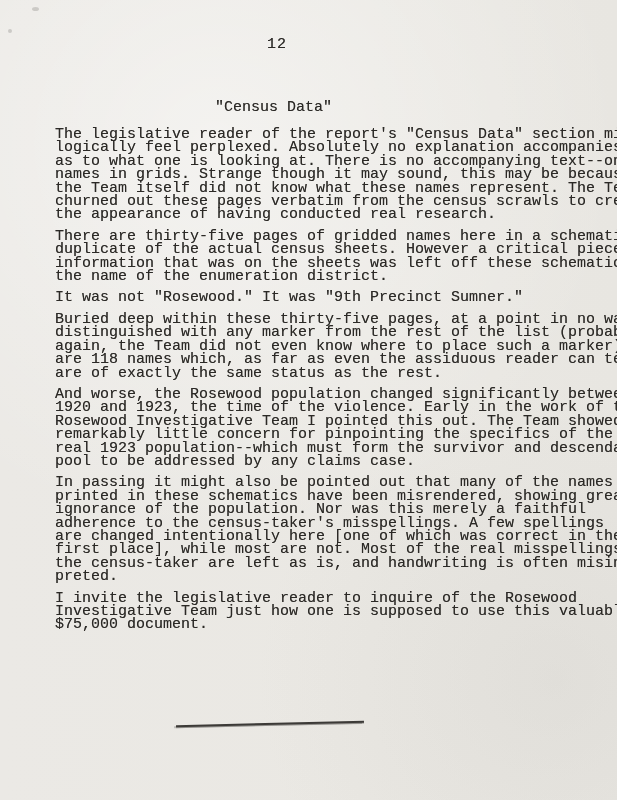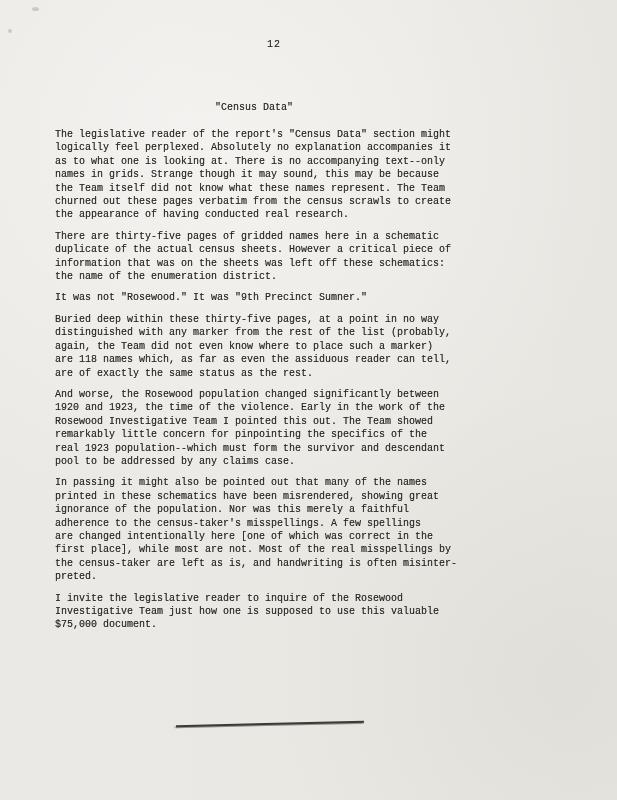--- a/index.html
+++ b/index.html
@@ -14,21 +14,21 @@
   }
   .page {
     position: relative;
     width: 617px;
     height: 800px;
     background:
       radial-gradient(120% 90% at 35% 18%, rgba(255,255,255,0.45) 0%, rgba(255,255,255,0) 55%),
       radial-gradient(80% 60% at 90% 85%, rgba(210,208,203,0.35) 0%, rgba(210,208,203,0) 60%),
       linear-gradient(90deg, #ebe9e5 0%, #eae8e3 60%, #e8e6e1 100%);
     color: var(--ink, #2b2926);
-    font-size: 10px;
+    font-size: 15px;
     line-height: 13.4px;
   }
   .page * {
     font-family: inherit;
   }
   .txt {
     white-space: pre;
     text-shadow: 0 0 0.5px rgba(43,41,38,0.55);
   }
   .page-number {

